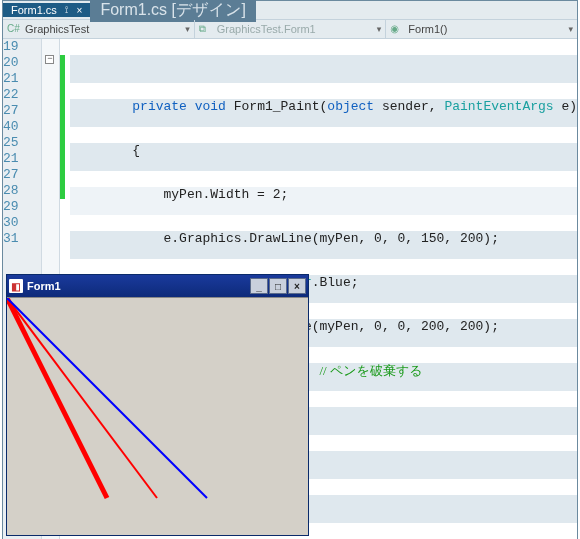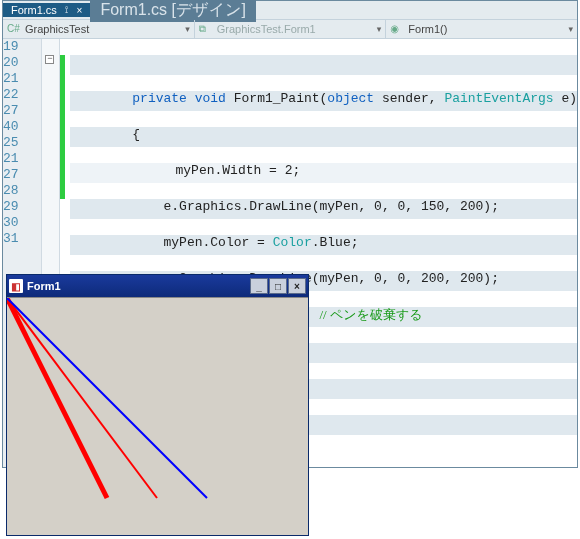--- a/index.html
+++ b/index.html
@@ -23,23 +23,23 @@
   .code-area { display: flex; background: #fff; font-family: Consolas, "Courier New", monospace; font-size: 13px; line-height: 16px; }
   .gutter-ln { width: 40px; background: #e9eef2; color: #4a8cb0; text-align: left; padding-right: 6px; border-right: 1px solid #d0dae2; }
   .gutter-fold { width: 18px; background: #f4f7f9; border-right: 1px solid #d0dae2; position: relative; }
   .fold-box { position: absolute; left: 3px; top: 16px; width: 9px; height: 9px; border: 1px solid #888; background: #fff; font-size: 9px; line-height: 7px; text-align: center; color: #555; }
   .change-bar { width: 6px; background: #fff; position: relative; }
   .change-mark { position: absolute; left: 0; width: 5px; background: #2ecc40; }
   .code-body { flex: 1; background: #fff; white-space: pre; padding-left: 4px; color: #222; position: relative; }
   .kw { color: #1060c0; }
   .type { color: #1aa0a0; }
   .comment { color: #1a9a1a; font-family: Liberation Serif, serif; }
-  .code-body .row { height: 20px; }
+  .code-body .row { height: 28px; }
   .code-body .row.hl { background: #dfe8ee; }
-  .code-body .row.current { background: #eef3f7; padding-left: 12px; }
+  .code-body .row.current { background: #eef3f7; }
 
   
   .winform { position: absolute; left: 6px; top: 274px; width: 303px; height: 262px; border: 1px solid #0a2a6a; }
   .wf-title { height: 22px; background: linear-gradient(#1a3a9c, #0d2a7a); display: flex; align-items: center; padding: 0 2px; color: #fff; font-size: 11px; font-weight: bold; }
   .wf-icon { width: 14px; height: 14px; margin-right: 4px; display: inline-flex; align-items: center; justify-content: center; font-size: 10px; background: #fff; color: #c33; border-radius: 1px; }
   .wf-btns { margin-left: auto; display: flex; }
   .wf-btn { width: 18px; height: 16px; background: #c9d0dc; border: 1px solid #5a6a8a; margin-left: 1px; font-size: 10px; display: flex; align-items: center; justify-content: center; color: #222; }
   .wf-canvas { width: 301px; height: 238px; background: #d4d0c8; position: relative; overflow: hidden; border-top: 1px solid #888; }
   .wf-canvas svg { position: absolute; left: 0; top: 0; }
 </style>

